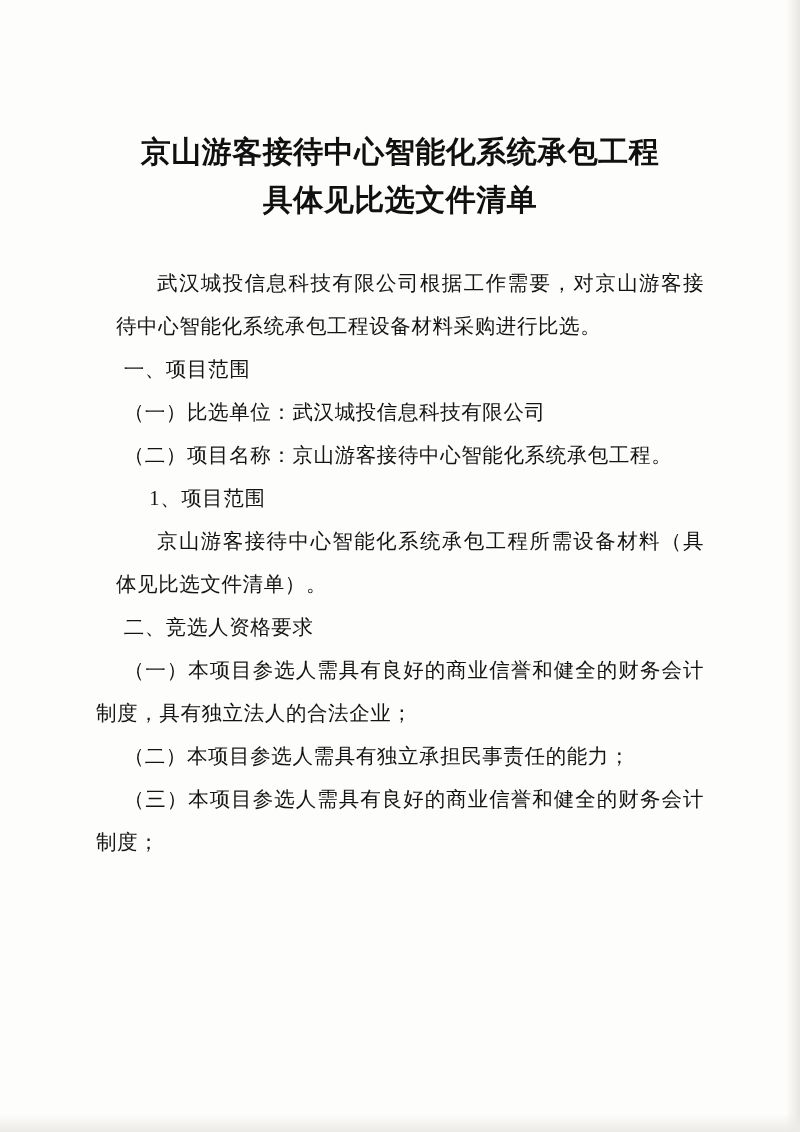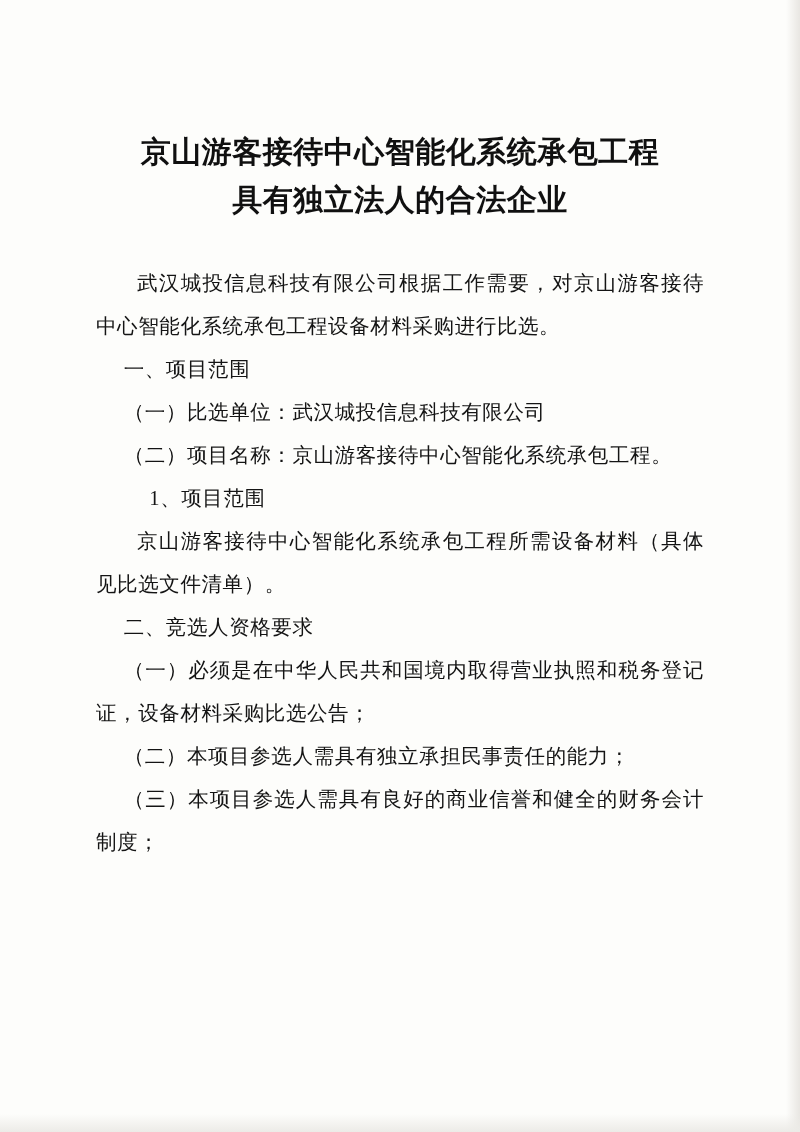--- a/index.html
+++ b/index.html
@@ -64,49 +64,50 @@
     letter-spacing: 0.6px;
     color: #141414;
   }
   p.para {
     margin: 0;
     text-align: justify;
     text-justify: inter-ideograph;
   }
   p.indent1 {
     text-indent: 2em;
+    margin-left: 20px;
   }
   p.indent-half {
     text-indent: 1.35em;
   }
   p.indent-sub {
     text-indent: 2.6em;
   }
 </style>
 </head>
 <body>
 
 <div class="page">
 
   <div class="content">
 
     <div class="doc-title">
       <span>京山游客接待中心智能化系统承包工程</span>
-      <span class="line2">具有独立法人的合法企业</span>
+      <span class="line2">具体见比选文件清单</span>
     </div>
 
     <div class="body-text">
       <p class="para indent1">武汉城投信息科技有限公司根据工作需要，对京山游客接待中心智能化系统承包工程设备材料采购进行比选。</p>
       <p class="para indent-half">一、项目范围</p>
       <p class="para indent-half">（一）比选单位：武汉城投信息科技有限公司</p>
       <p class="para indent-half">（二）项目名称：京山游客接待中心智能化系统承包工程。</p>
       <p class="para indent-sub">1、项目范围</p>
       <p class="para indent1">京山游客接待中心智能化系统承包工程所需设备材料（具体见比选文件清单）。</p>
       <p class="para indent-half">二、竞选人资格要求</p>
-      <p class="para indent-half">（一）必须是在中华人民共和国境内取得营业执照和税务登记证，设备材料采购比选公告；</p>
+      <p class="para indent-half">（一）本项目参选人需具有良好的商业信誉和健全的财务会计制度，具有独立法人的合法企业；</p>
       <p class="para indent-half">（二）本项目参选人需具有独立承担民事责任的能力；</p>
       <p class="para indent-half">（三）本项目参选人需具有良好的商业信誉和健全的财务会计制度；</p>
     </div>
 
   </div>
 
   <div class="scan-edge-right"></div>
   <div class="scan-edge-bottom"></div>
 </div>
 

